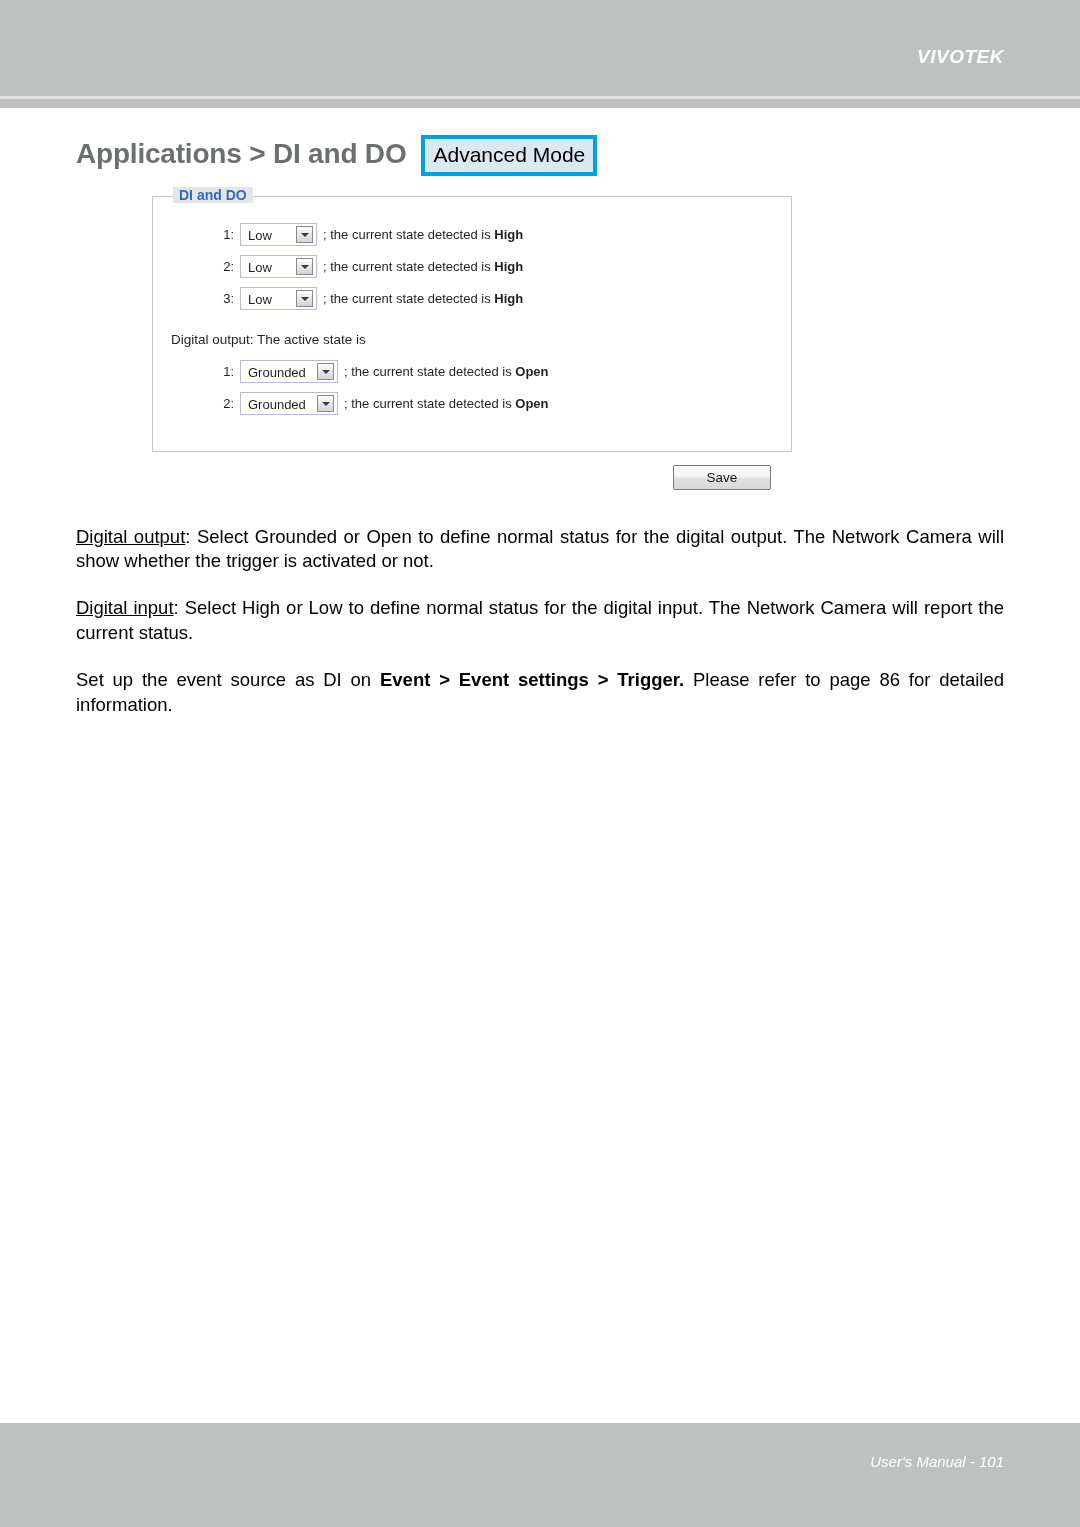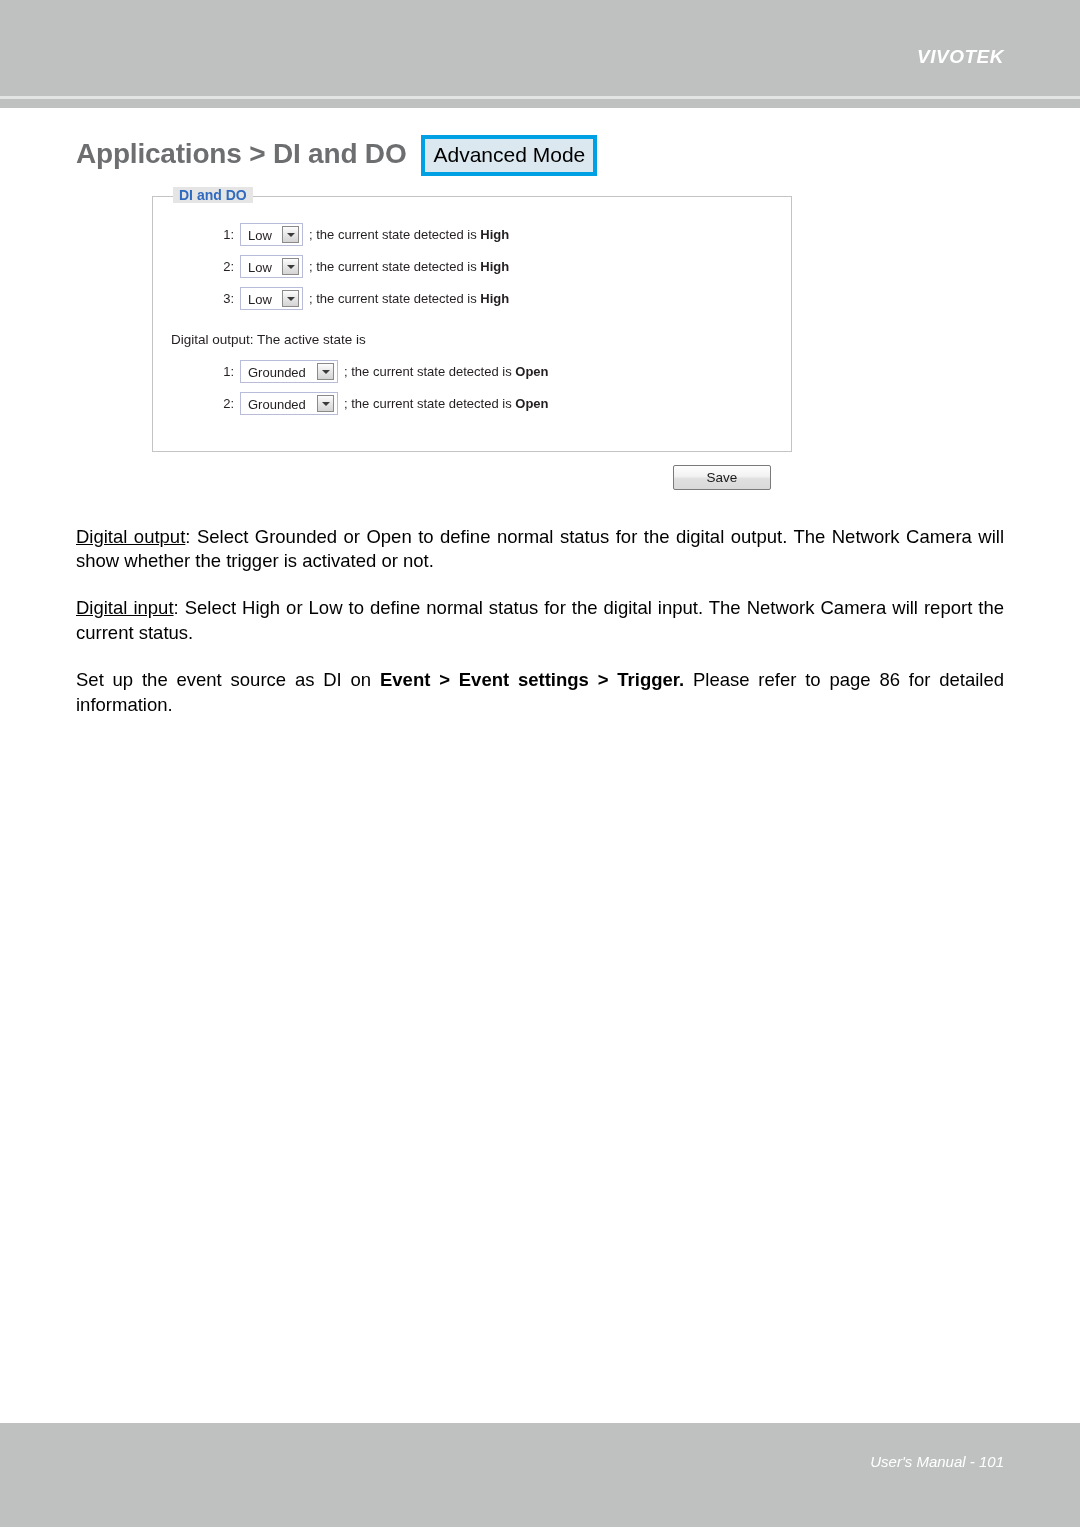--- a/index.html
+++ b/index.html
@@ -128,21 +128,21 @@
     display: inline-flex;
     align-items: center;
     justify-content: space-between;
     box-sizing: border-box;
     border: 1px solid #b9bcd8;
     background: #ffffff;
     height: 23px;
     padding: 0 3px 0 7px;
     margin-right: 6px;
   }
-  .select.w-low { width: 63px; justify-content: space-between; }
+  .select.w-low { width: 77px; justify-content: space-between; }
   .select.w-grounded { width: 98px; }
   .select-value {
     font-size: 13px;
     color: #231f20;
     line-height: 1;
     position: relative;
     top: 1px;
   }
   .select-arrow {
     width: 17px;

